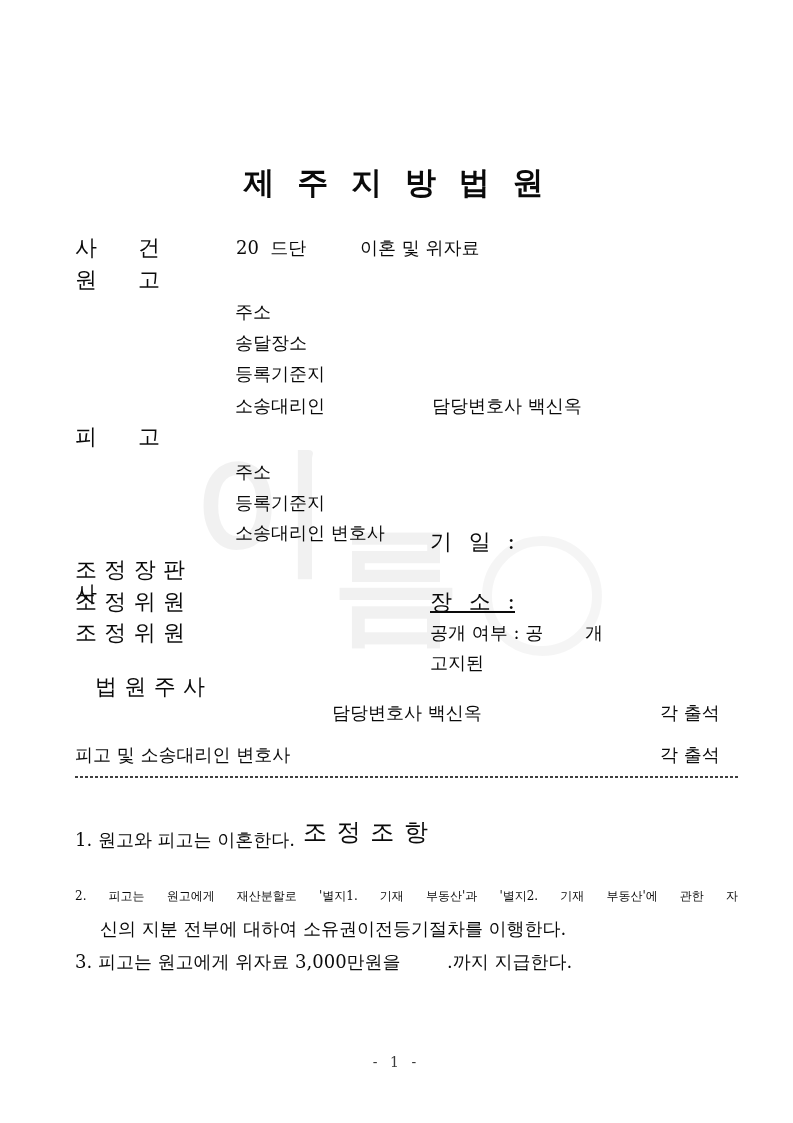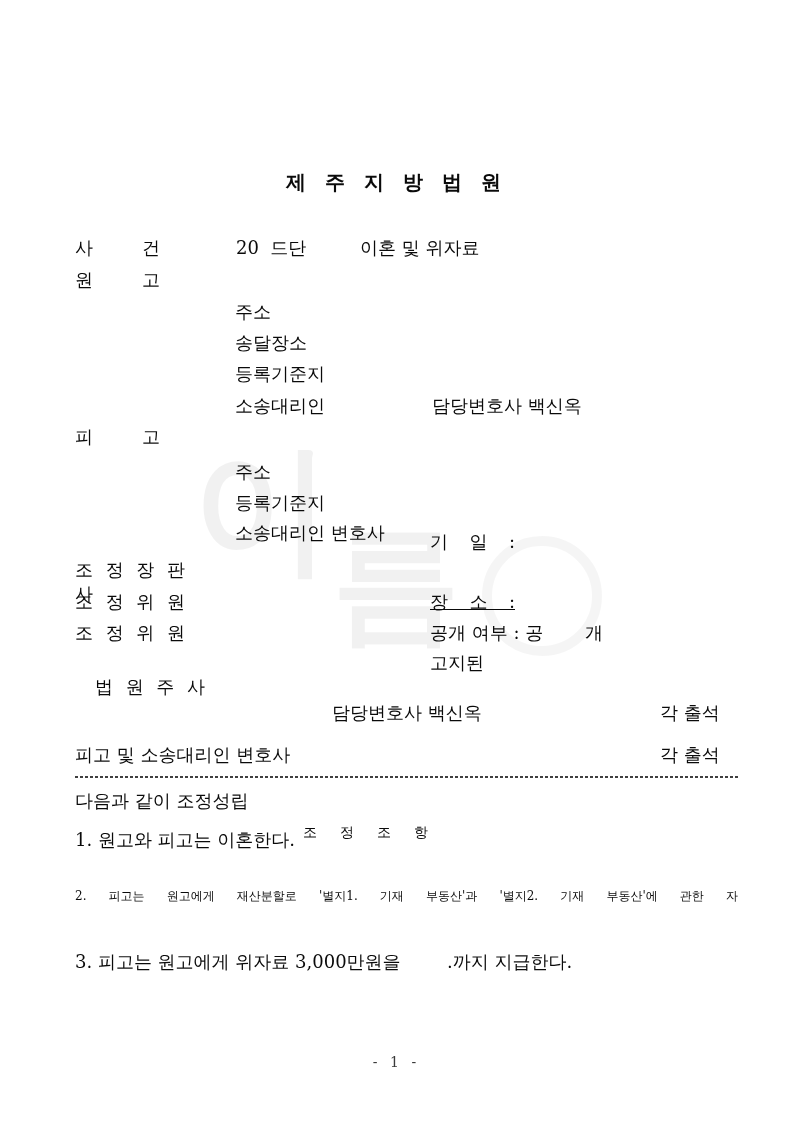--- a/index.html
+++ b/index.html
@@ -6,25 +6,25 @@
   .page{
     position:relative;
     width:793px;height:1123px;
     margin:0 auto;
     background:#ffffff;
     font-family:"DejaVu Serif","Liberation Serif",serif;
     color:#0a0a0a;
     overflow:hidden;
   }
   .t{position:absolute;white-space:pre;font-size:18px;line-height:24px;text-align:center;}
-  .jl{position:absolute;font-size:18px;line-height:24px;text-align:justify;text-align-last:justify;}
-  .title{position:absolute;left:0;width:793px;text-align:center;font-weight:bold;font-size:20px;line-height:28px;}
+  .jl{position:absolute;font-size:22px;line-height:24px;text-align:justify;text-align-last:justify;}
+  .title{position:absolute;left:0;width:793px;text-align:center;font-weight:bold;font-size:31px;line-height:28px;}
   .court{letter-spacing:6px;}
   .doctype{letter-spacing:3px;}
-  .heading-j{position:absolute;font-size:14px;line-height:24px;text-align:justify;text-align-last:justify;}
+  .heading-j{position:absolute;font-size:24px;line-height:24px;text-align:justify;text-align-last:justify;}
   .clause-justified{position:absolute;font-size:12px;line-height:24px;text-align:justify;text-align-last:justify;}
   .divider{
     position:absolute;left:75px;top:776px;width:665px;height:2px;
     background:repeating-linear-gradient(90deg,#3f3f3f 0 3px,transparent 3px 5px);
   }
   .footer{position:absolute;left:0;width:793px;text-align:center;font-size:14px;letter-spacing:4px;color:#3a3a3a;line-height:20px;}
   .wm{position:absolute;color:#000;opacity:0.05;font-weight:bold;pointer-events:none;}
   .wm1{left:192px;top:438px;font-size:140px;line-height:140px;}
   .wm2{left:332px;top:518px;font-size:128px;line-height:128px;}
   .wm-frag{
@@ -73,25 +73,25 @@
   <span class="t" style="left:430px;top:651px;">고지된</span>
 
   <span class="t" style="left:332px;top:701px;">담당변호사 백신옥</span>
   <span class="t" style="left:660px;top:701px;">각 출석</span>
 
   <span class="t" style="left:75px;top:743px;">피고 및 소송대리인 변호사</span>
   <span class="t" style="left:660px;top:743px;">각 출석</span>
 
   <div class="divider"></div>
 
-  <span class="t" style="left:75px;top:789px;">다음과 같이 조정성립</span>
   <div class="heading-j" style="left:303px;top:820px;width:125px;">조 정 조 항</div>
 
   <span class="t" style="left:75px;top:828px;">1. 원고와 피고는 이혼한다.</span>
 
   <div class="clause-justified" style="left:75px;top:884px;width:663px;">2. 피고는 원고에게 재산분할로 '별지1. 기재 부동산'과 '별지2. 기재 부동산'에 관한 자</div>
+  <span class="t" style="left:100px;top:917px;">신의 지분 전부에 대하여 소유권이전등기절차를 이행한다.</span>
 
   <span class="t" style="left:75px;top:950px;">3. 피고는 원고에게 위자료 3,000만원을</span>
   <span class="t" style="left:447px;top:950px;">.까지 지급한다.</span>
 
   <div class="footer" style="top:1052px;">- 1 -</div>
 
 </div>
 
 </body></html>

